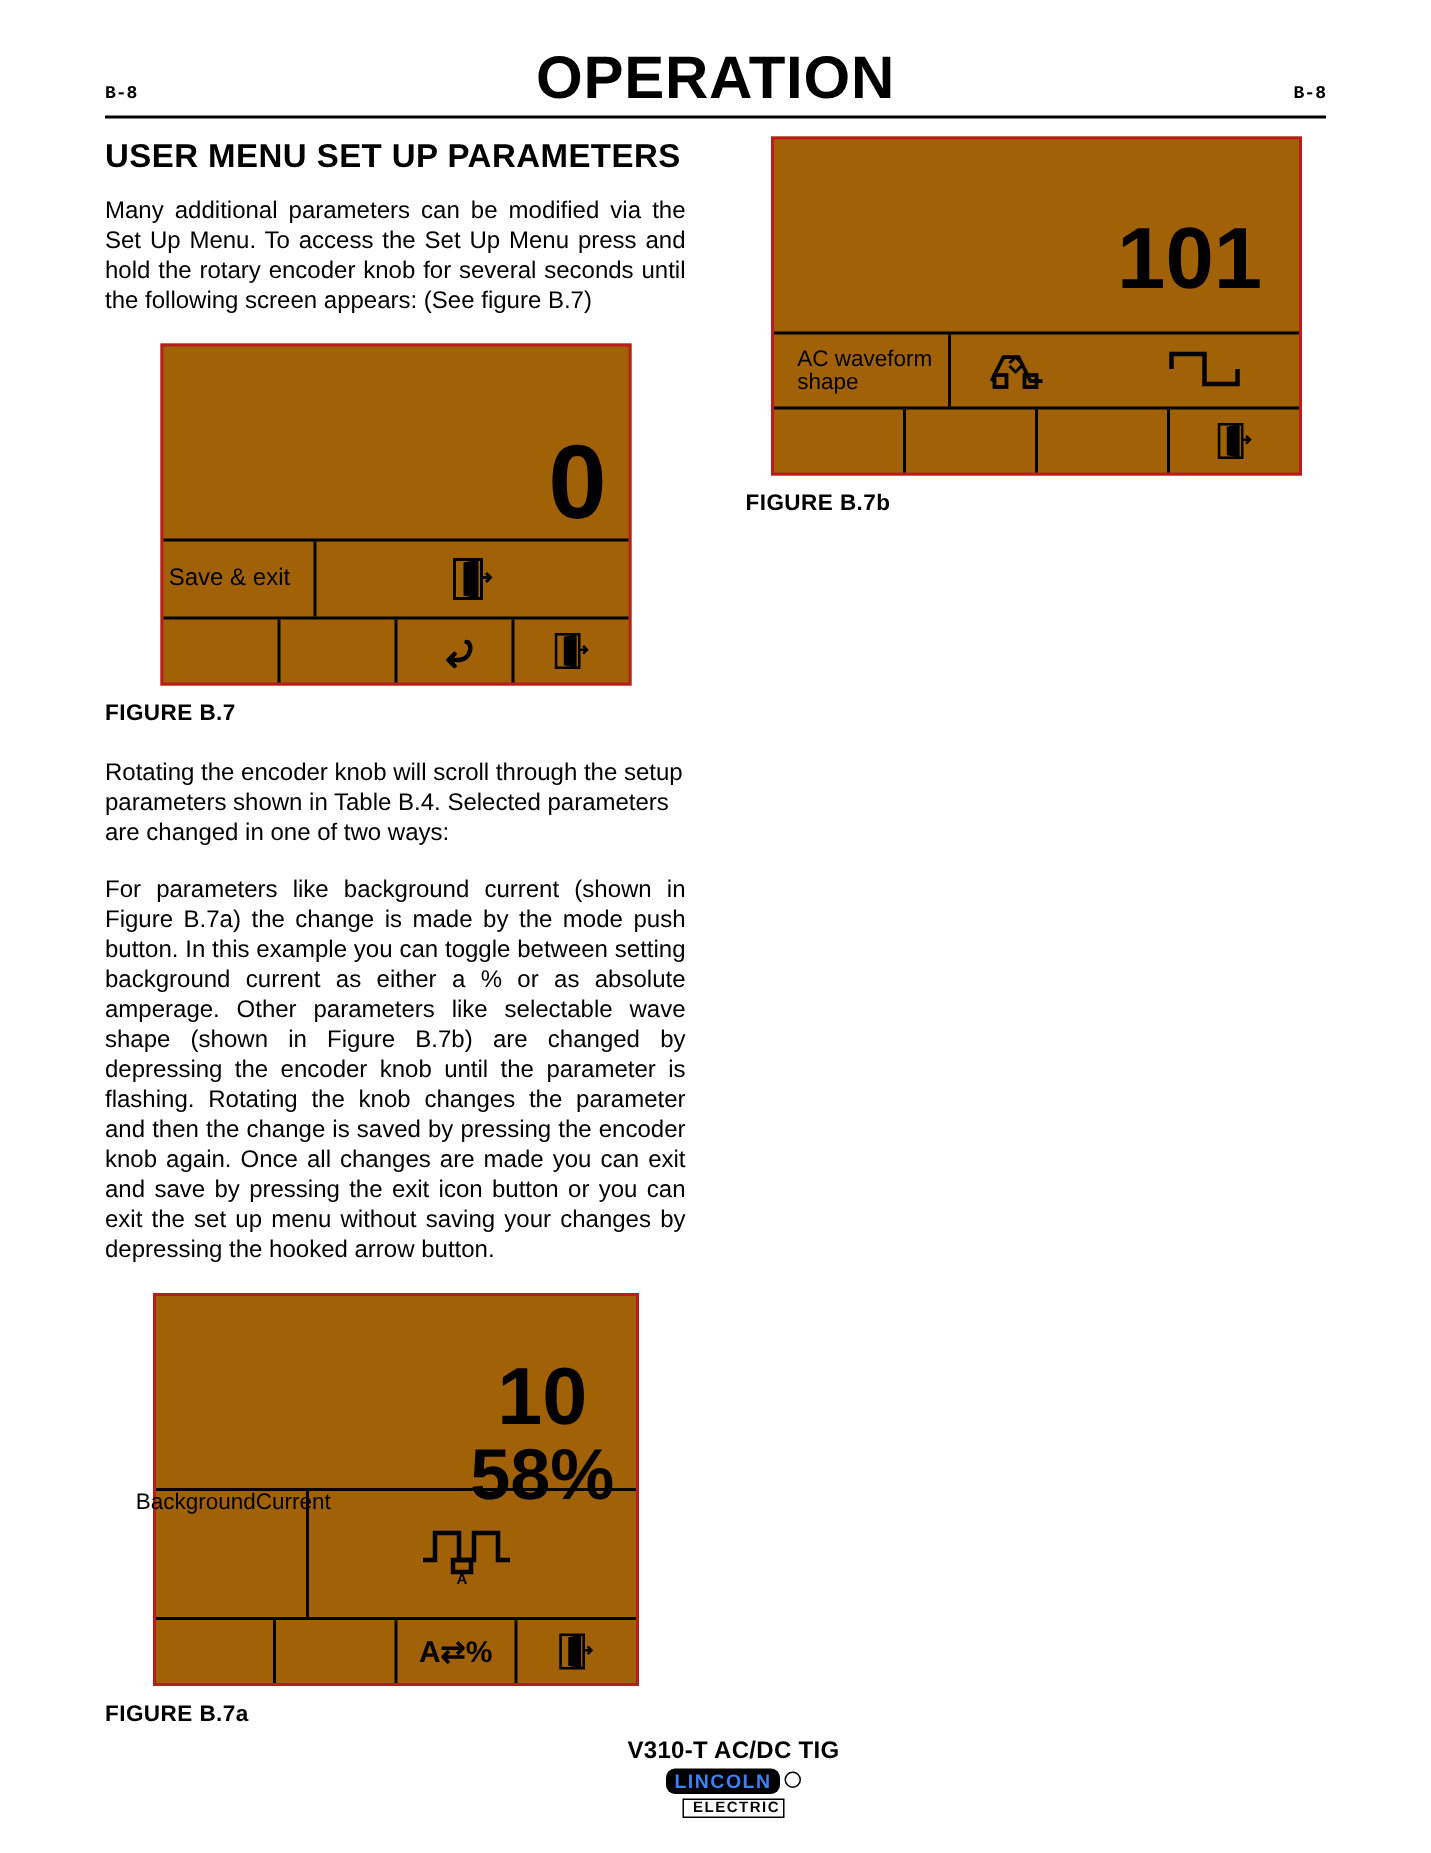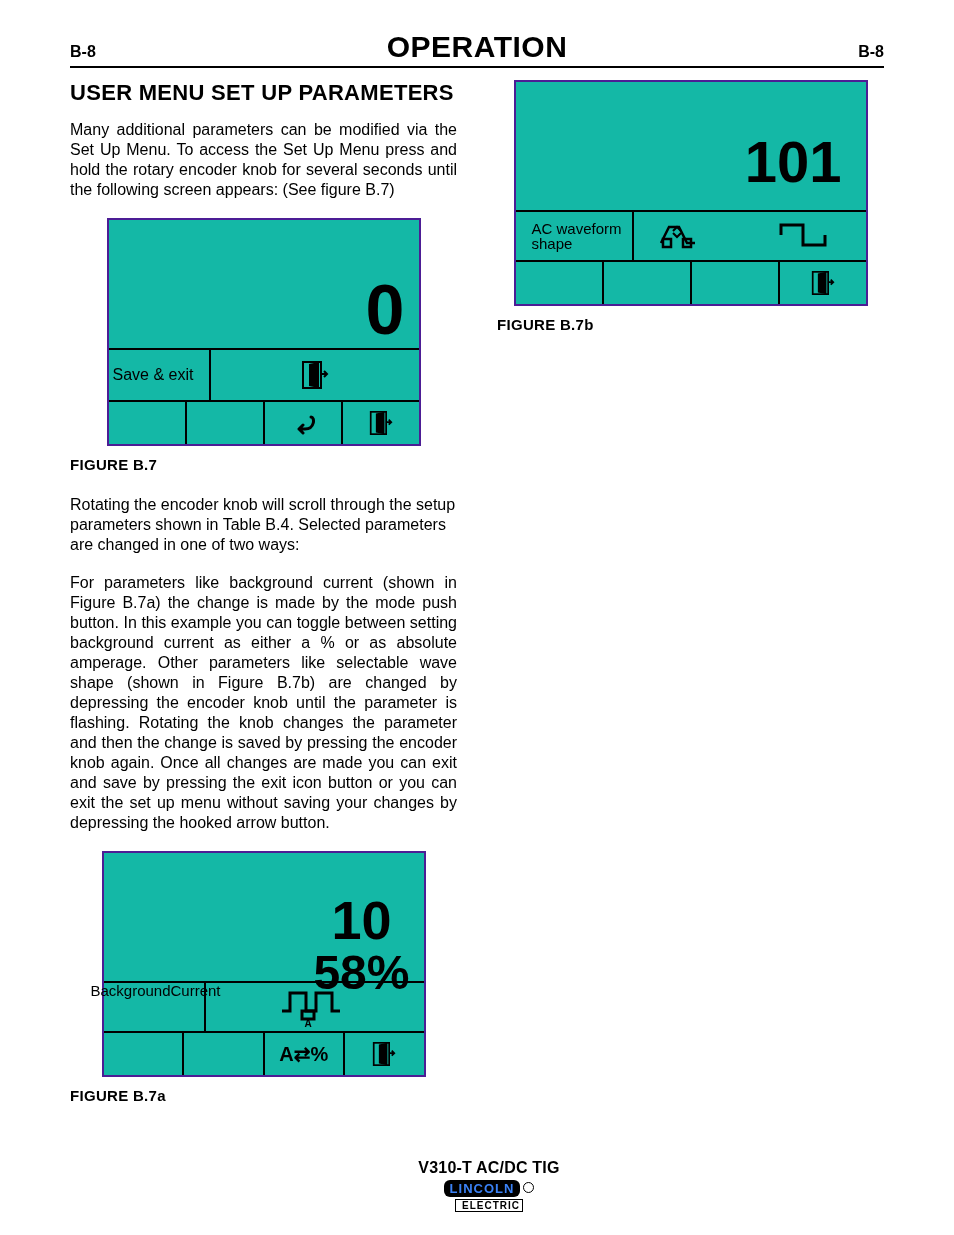--- a/index.html
+++ b/index.html
@@ -18,25 +18,26 @@
   }
   .topline {
     display: flex;
     align-items: baseline;
     justify-content: space-between;
     border-bottom: 2px solid #000;
     padding-bottom: 2px;
   }
   .topline .pg {
     font-weight: bold;
-    font-size: 16px;
+    font-size: 12px;
+    font-family: Liberation Mono, monospace;
   }
   .topline .title {
     font-weight: bold;
-    font-size: 30px;
+    font-size: 40px;
     letter-spacing: 0.5px;
   }
   .columns {
     display: flex;
     gap: 40px;
     margin-top: 12px;
   }
   .col {
     flex: 1 1 50%;
   }
@@ -55,33 +56,33 @@
   .fig-caption {
     text-align: left;
     font-weight: bold;
     font-size: 15px;
     margin: 10px 0 22px 0;
     letter-spacing: 0.3px;
   }
 
   
   .lcd {
-    border: 2px solid #4c1d95;
+    border: 2px solid #b91c1c;
     margin: 12px auto 0 auto;
-    background: #14b8a6;
+    background: #a16207;
   }
   .lcd-b7  { width: 310px; }
   .lcd-b7a { width: 320px; }
   .lcd-b7b { width: 350px; margin-top: 0; }
 
   .lcd-main {
     position: relative;
   }
   .lcd-b7  .lcd-main { height: 180px; }
-  .lcd-b7a .lcd-main { height: 178px; text-decoration: underline; }
+  .lcd-b7a .lcd-main { height: 214px; text-decoration: underline; }
   .lcd-b7b .lcd-main { height: 178px; }
 
   
   .softrow {
     display: flex;
     border-top: 2px solid #000;
     height: 42px;
   }
   .softcell {
     flex: 1;

